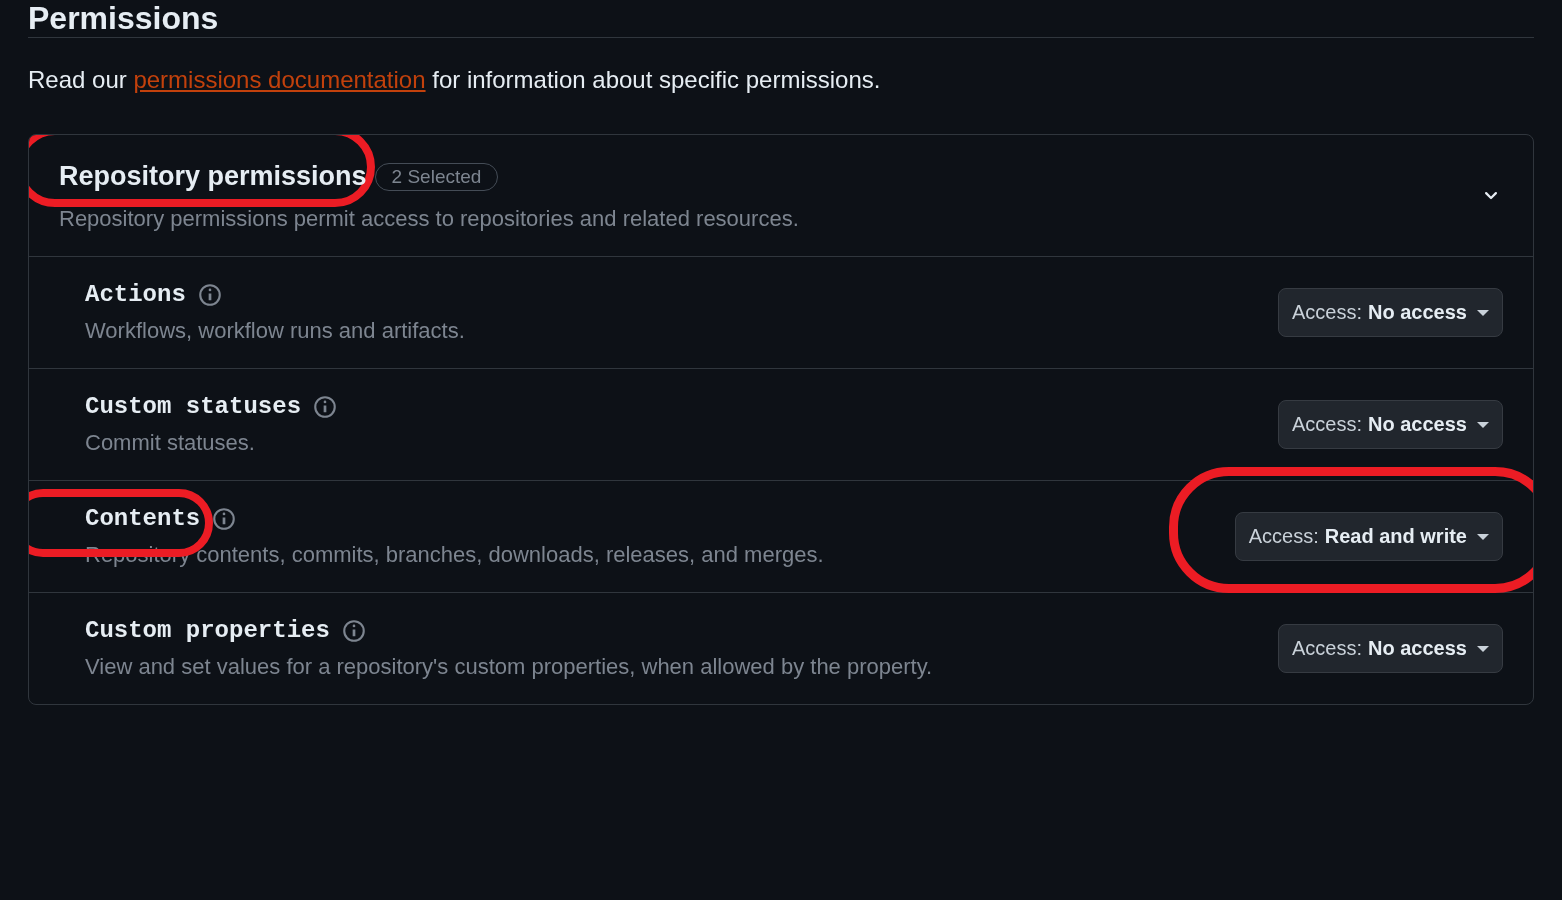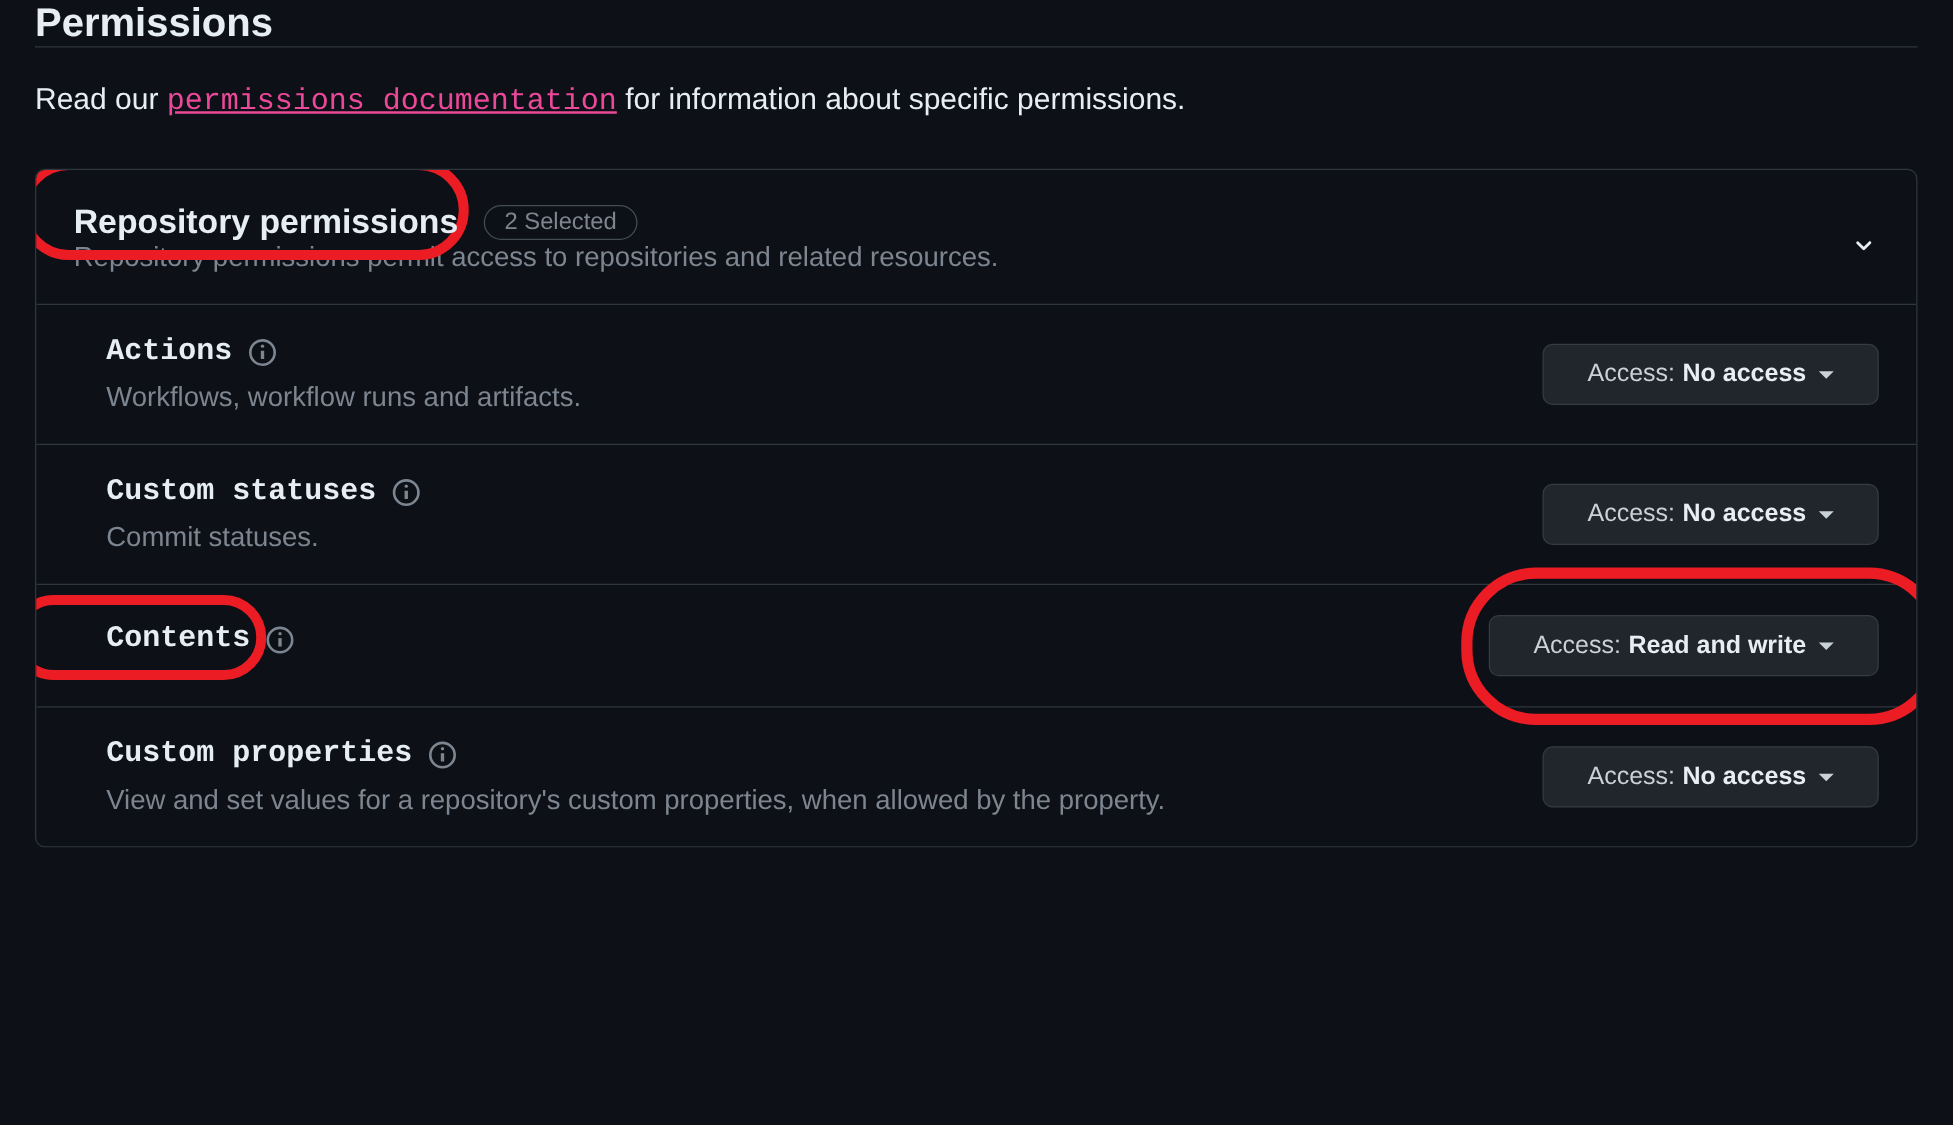--- a/index.html
+++ b/index.html
@@ -16,42 +16,42 @@
       padding-bottom: 0;
       border-bottom: 1px solid #30363d;
       margin-bottom: 28px;
     }
     .intro {
       font-size: 24px;
       color: #e6edf3;
       margin-bottom: 40px;
     }
     .intro a {
-      color: #ec4899;
+      color: #c2410c;
       text-decoration: underline;
-      font-family: Liberation Mono, monospace;
     }
     .panel {
       border: 1px solid #30363d;
       border-radius: 8px;
       overflow: hidden;
     }
     .panel-header {
       padding: 26px 30px 24px 30px;
       display: flex;
       align-items: flex-start;
       justify-content: space-between;
       border-bottom: 1px solid #30363d;
       cursor: pointer;
     }
     .panel-header-left { flex: 1; }
     .panel-title-row {
       display: flex;
       align-items: center;
-      gap: 20px;
+      gap: 8px;
+      margin-bottom: 14px;
     }
     .panel-title {
       font-size: 27px;
       font-weight: 700;
       color: #e6edf3;
       position: relative;
       z-index: 2;
     }
     .badge {
       border: 1px solid #444c56;
@@ -102,21 +102,21 @@
       display: inline-flex;
       align-items: center;
       justify-content: center;
       flex-shrink: 0;
     }
     .info-icon svg { width: 24px; height: 24px; }
     .access-btn {
       background: #21262d;
       border: 1px solid #363b42;
       border-radius: 8px;
-      padding: 12px 35px;
+      padding: 12px 13px;
       color: #c9d1d9;
       font-size: 20px;
       display: flex;
       align-items: center;
       gap: 6px;
       cursor: pointer;
       white-space: nowrap;
     }
     .access-btn strong { color: #e6edf3; font-weight: 600; }
     .caret {
@@ -218,20 +218,21 @@
       <div class="perm-name-row">
         <span class="perm-name" style="position:relative; z-index:2;">Contents</span>
         <span class="info-icon" style="position:relative; z-index:2;">
           <svg viewBox="0 0 16 16" fill="none" stroke="#7d8590" stroke-width="1.4">
               <circle cx="8" cy="8" r="6.5"></circle>
               <line x1="8" y1="7" x2="8" y2="11.5" stroke-width="1.8"></line>
               <circle cx="8" cy="4.6" r="0.9" fill="#7d8590" stroke="none"></circle>
             </svg>
         </span>
       </div>
+      <div class="perm-desc">Repository contents, commits, branches, downloads, releases, and merges.</div>
     </div>
     <button class="access-btn" style="position:relative; z-index:11;">
       <span>Access: </span>
         <strong>Read and write</strong>
       <span class="caret"></span>
     </button>
   </div>
 
   <div class="perm-row">
     <div class="perm-left">

